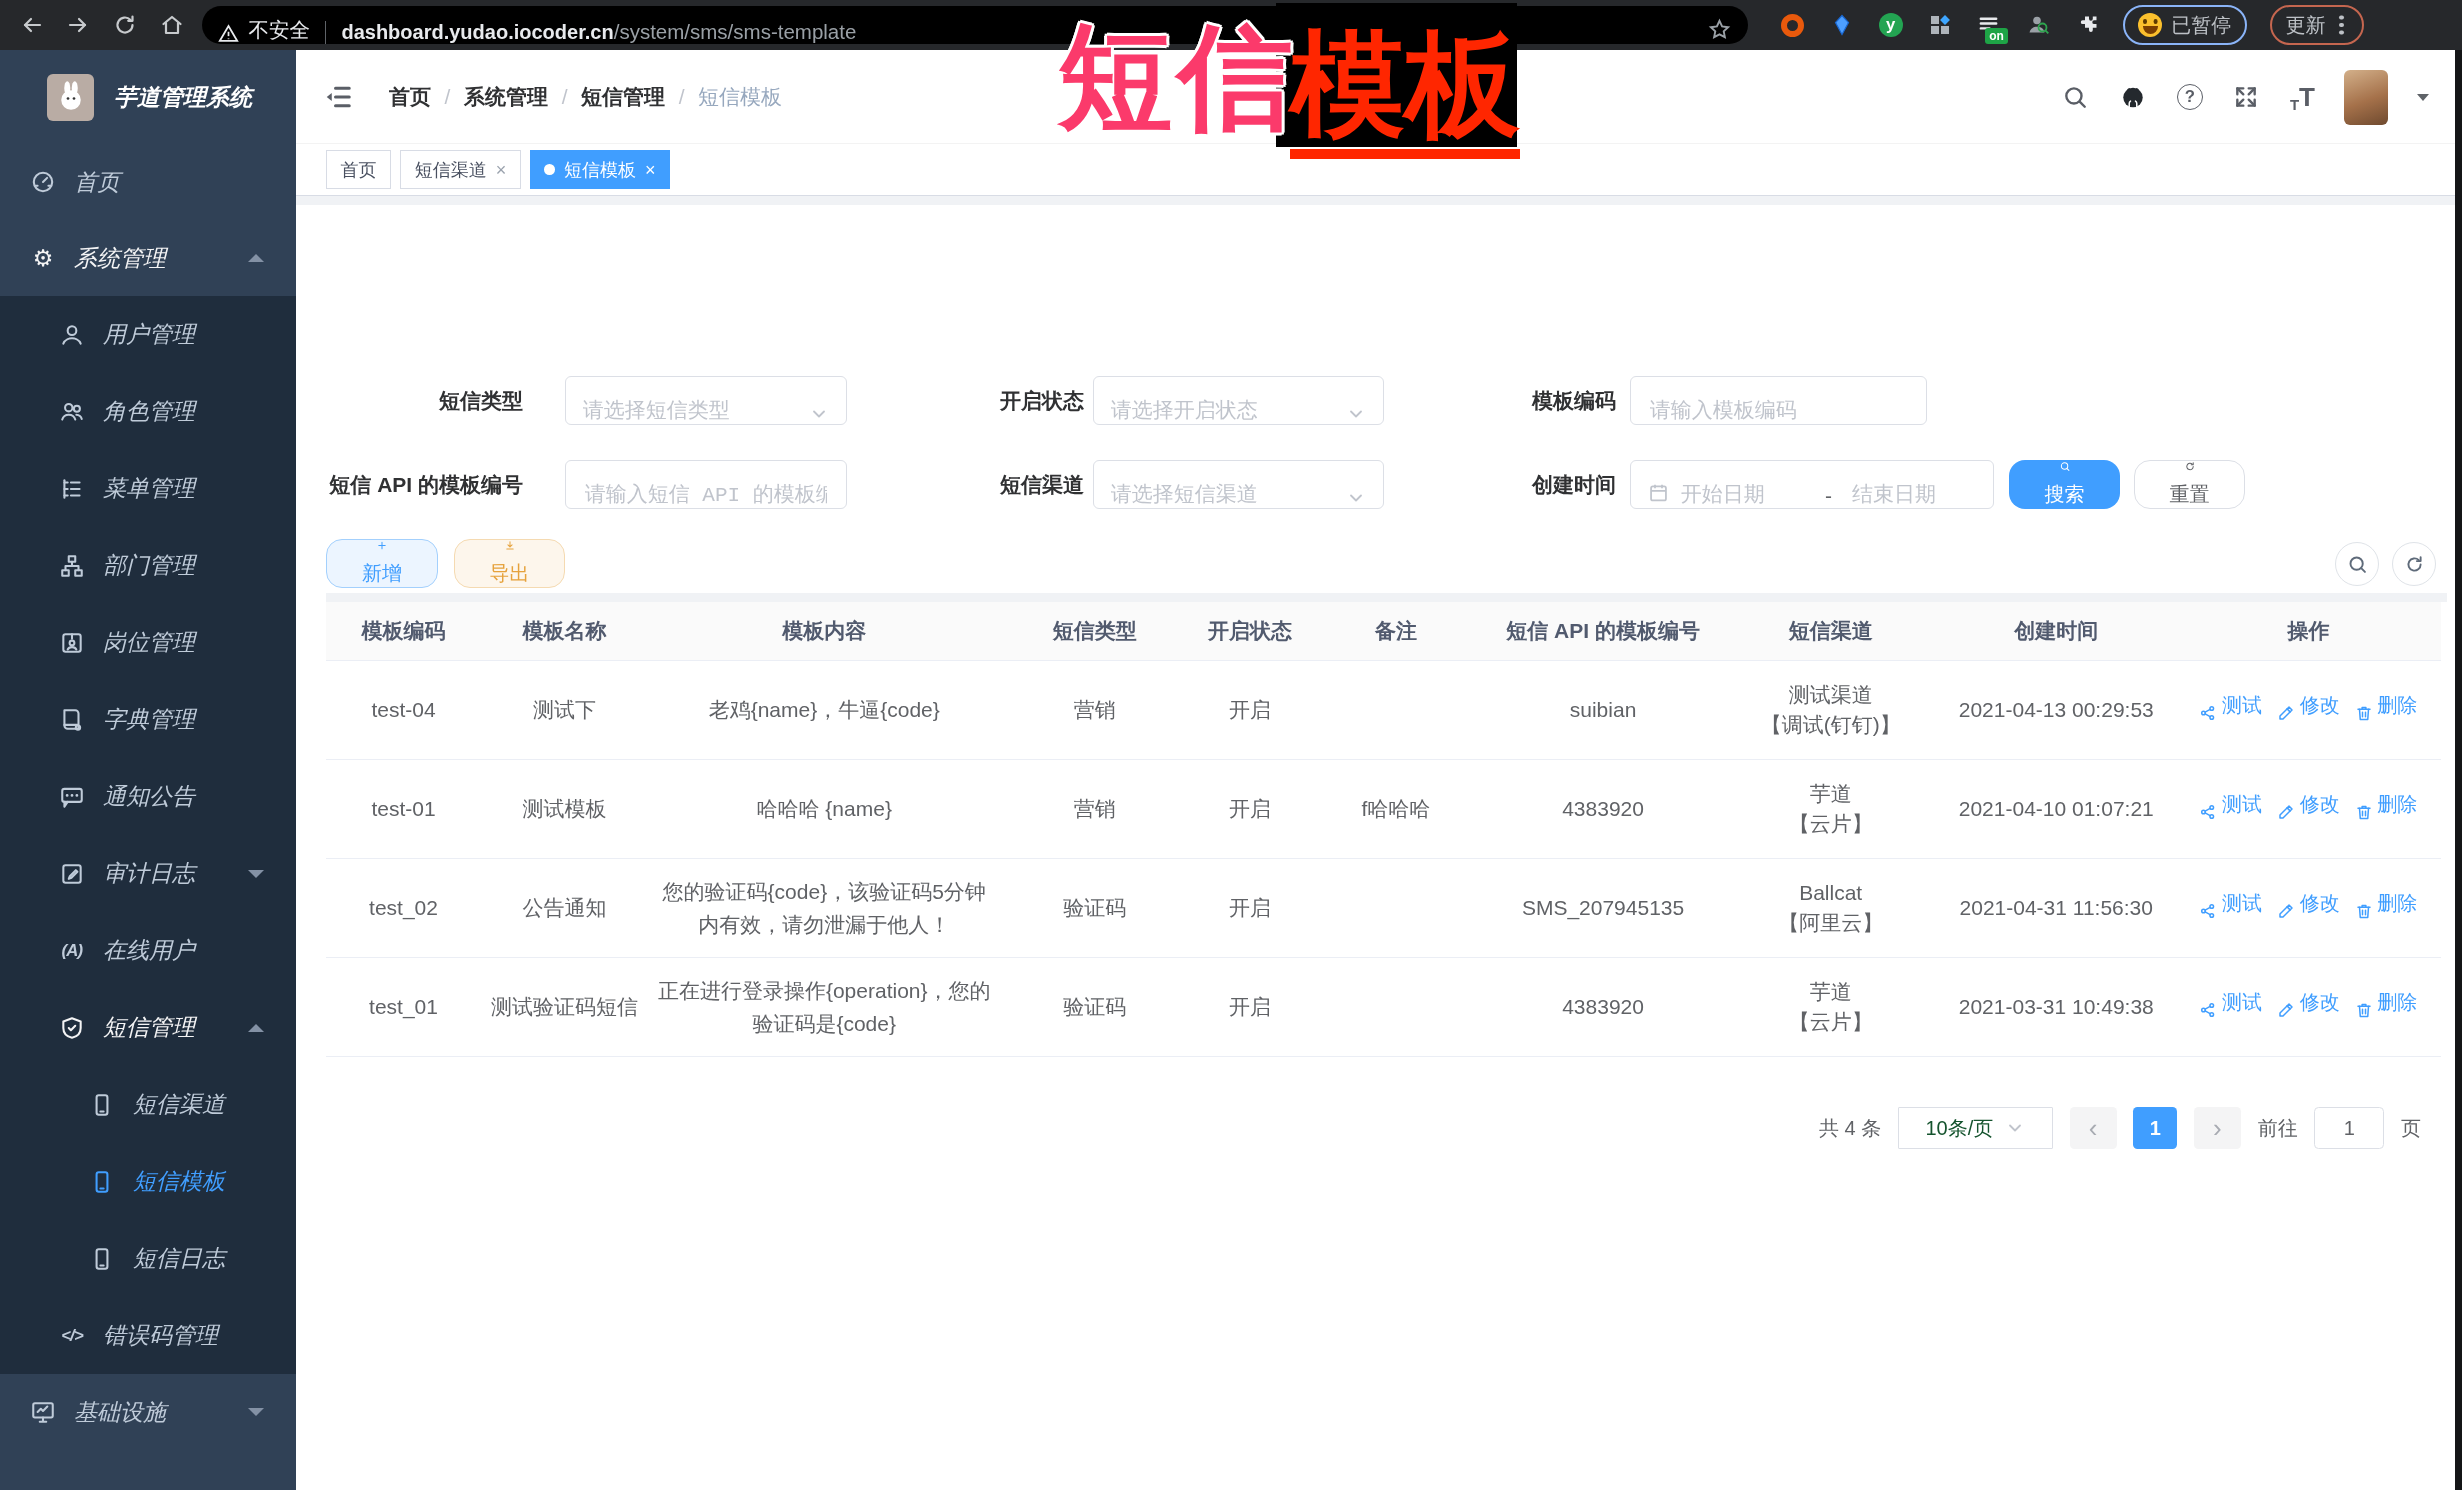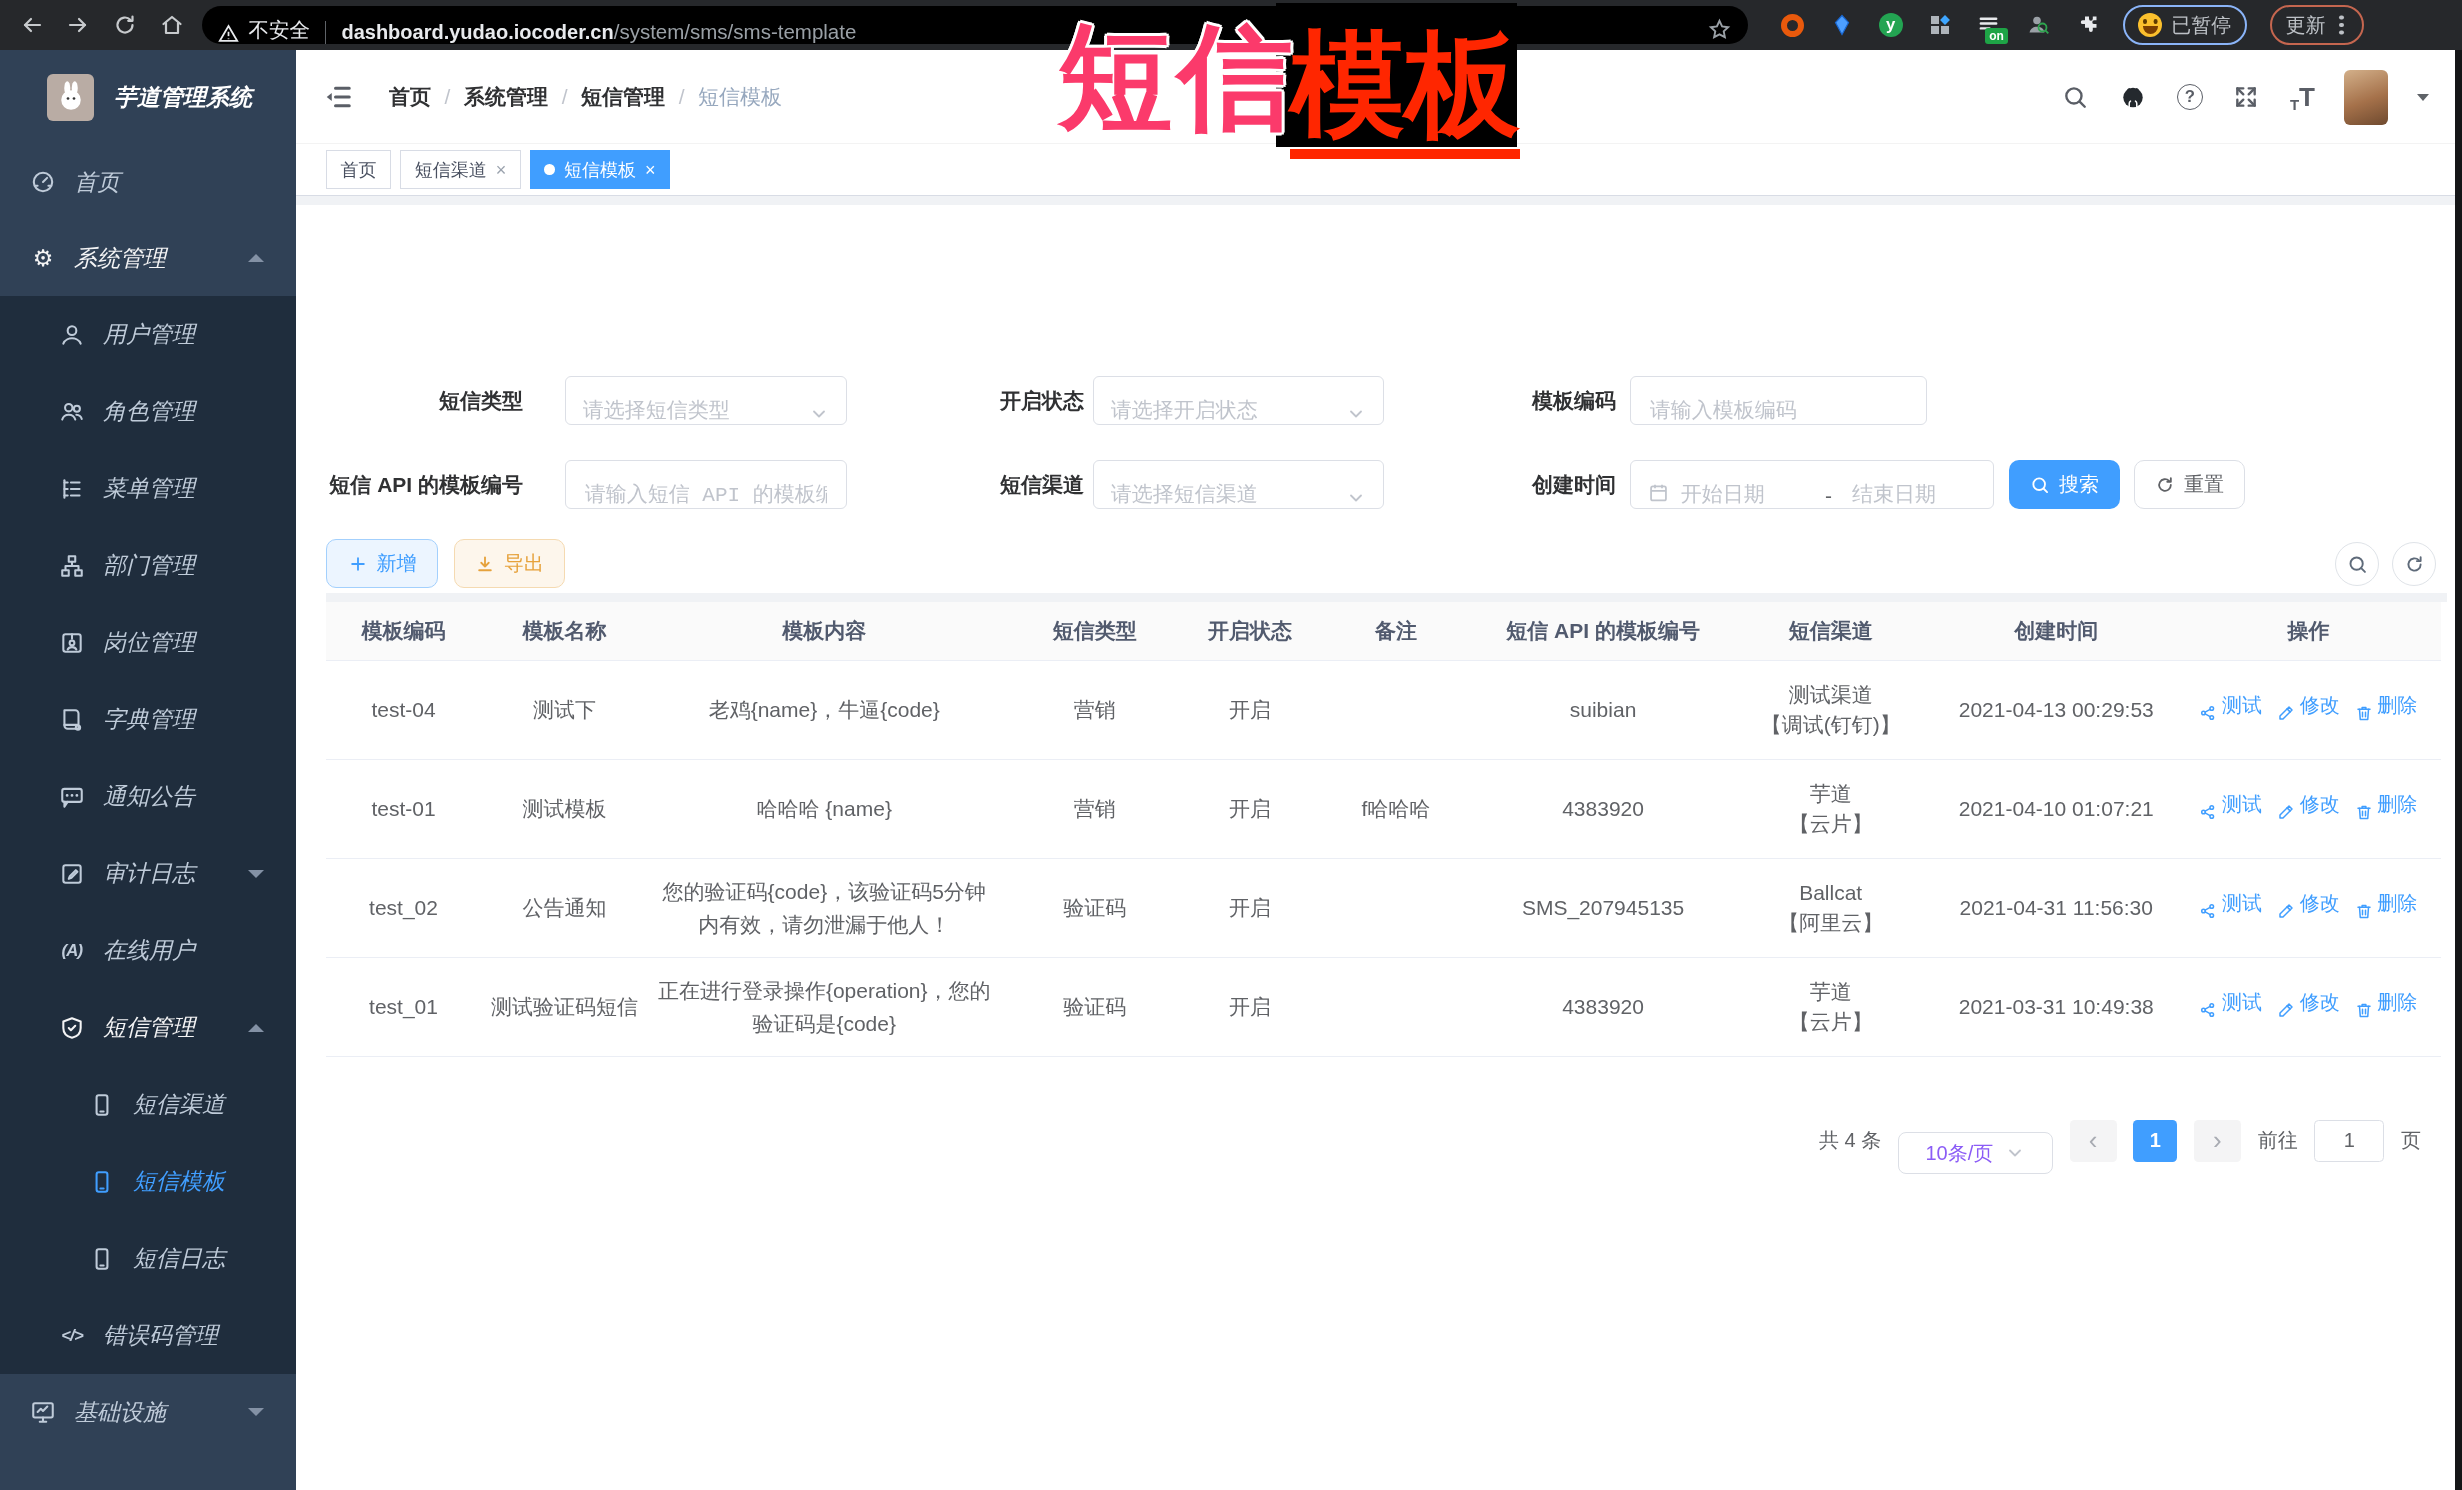--- a/index.html
+++ b/index.html
@@ -99,22 +99,22 @@
   .flabel { position:absolute; height:49px; line-height:49px; font-size:21px; color:#303133; font-weight:600; text-align:right; }
   .ctl { position:absolute; height:49px; border:0.8px solid #dcdfe6; border-radius:6px; background:#fff;
          display:flex; align-items:flex-end; padding:0 16.7px; font-size:21px; color:#c0c4cc; }
   .ctl .ph { flex:1; overflow:hidden; white-space:nowrap; }
   .ctl input { border:none; outline:none; width:100%; font-size:21px; color:#606266; font-family:Liberation Mono, monospace; background:transparent; }
   .ctl input::placeholder { color:#c0c4cc; }
   .chev { width:20px; height:20px; flex:none; }
   .chev svg { width:20px; height:20px; stroke:#c0c4cc; stroke-width:2.2; fill:none; stroke-linecap:round; stroke-linejoin:round; }
   .cal svg { width:21px; height:21px; stroke:#c0c4cc; stroke-width:2; fill:none; margin-right:12px; flex:none; }
   .range-sep { color:#606266; margin:0 20px; }
-  .btn { position:absolute; height:49px; border-radius:10px; font-size:20px; display:flex; align-items:center;
-         justify-content:center; gap:9px; cursor:pointer; border:0.8px solid transparent; }
+  .btn { position:absolute; height:49px; border-radius:16px; font-size:20px; display:flex; align-items:center;
+         justify-content:center; gap:9px; cursor:pointer; border:0.8px solid transparent;flex-direction:column; }
   .btn svg { width:20px; height:20px; stroke:currentColor; stroke-width:2.2; fill:none; stroke-linecap:round; stroke-linejoin:round; }
   .btn-search { background:#409eff; color:#fff; }
   .btn-reset { background:#fff; border-color:#dcdfe6; color:#606266; }
   .btn-add { background:#ecf5ff; border-color:#a3d0fd; color:#409eff; }
   .btn-export { background:#fdf6ec; border-color:#f5dab1; color:#e6a23c; }
   .circ { position:absolute; width:44px; height:44px; border:0.8px solid #dfe3e8; border-radius:50%; background:#fff;
           display:flex; align-items:center; justify-content:center; cursor:pointer; }
   .circ svg { width:21px; height:21px; stroke:#5f6b7a; stroke-width:2.2; fill:none; stroke-linecap:round; stroke-linejoin:round; }
   .divider-band { position:absolute; left:30px; right:15px; height:9px; background:#f0f2f5; }
 
@@ -125,22 +125,22 @@
   .tbl td { height:99px; color:#606266; font-size:21px; text-align:center; border-bottom:0.8px solid #ebeef5;
             padding:4.5px 7.6px; line-height:33px; }
   .ch-line { display:block; line-height:30px; }
   .act { color:#409eff; font-size:20px; display:inline-flex; align-items:flex-end; gap:4.5px; margin:0 7.6px;
          cursor:pointer; white-space:nowrap; text-decoration:none; }
   .act svg { width:18px; height:18px; stroke:#409eff; stroke-width:2; fill:none; stroke-linecap:round; stroke-linejoin:round; }
 
   
   .pager { position:absolute; top:902px; right:41px; display:flex; align-items:center; gap:16.7px;
            font-size:20px; color:#606266; }
-  .psel { width:155px; height:42px; border:0.8px solid #dcdfe6; border-radius:8px; display:flex; align-items:center;
-          justify-content:center; gap:12px; color:#8b5cf6; cursor:pointer; background:#fff;margin-top:25px; }
+  .psel { width:155px; height:42px; border:0.8px solid #dcdfe6; border-radius:1px; display:flex; align-items:center;
+          justify-content:center; gap:12px; color:#14532d; cursor:pointer; background:#fff; }
   .pbtn { width:47px; height:42px; background:#f4f4f5; border-radius:4.5px; color:#a8abb2; font-size:26px;
           display:flex; align-items:center; justify-content:center; cursor:pointer; }
   .pcur { width:44px; height:42px; background:#409eff; border-radius:4.5px; color:#fff; font-weight:600;
           display:flex; align-items:center; justify-content:center; cursor:pointer; }
   .jump { width:70px; height:42px; border:0.8px solid #dcdfe6; border-radius:4.5px; text-align:center;
           font-size:20px; color:#606266; outline:none; font-family:inherit; }
 
   
   .ov-black { position:absolute; left:1276px; top:3px; width:241px; height:144px; background:#000; z-index:40; }
   .ov-pink { position:absolute; left:1058px; top:13.6px; z-index:41; font-size:115px; font-weight:700; color:#fb3a6b;

